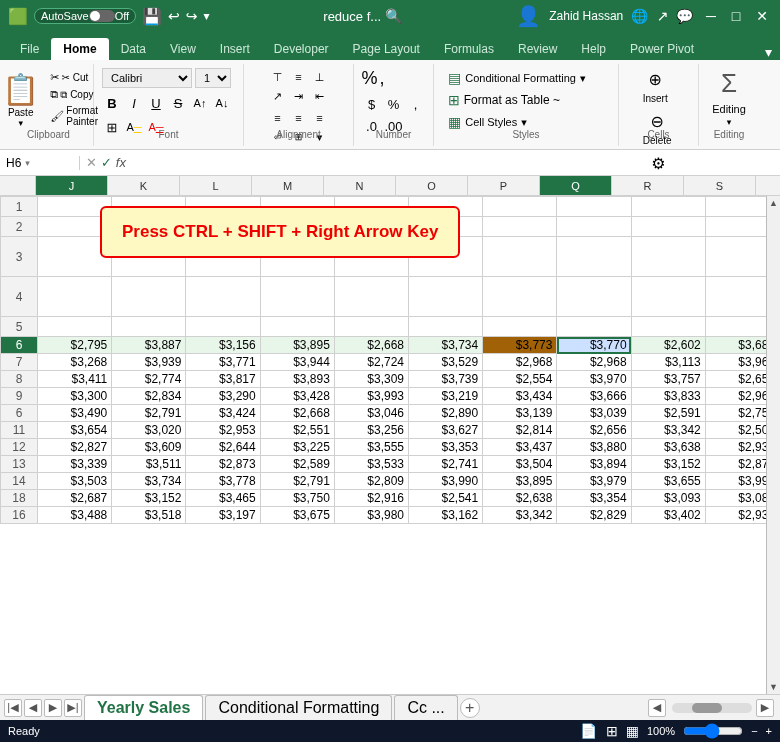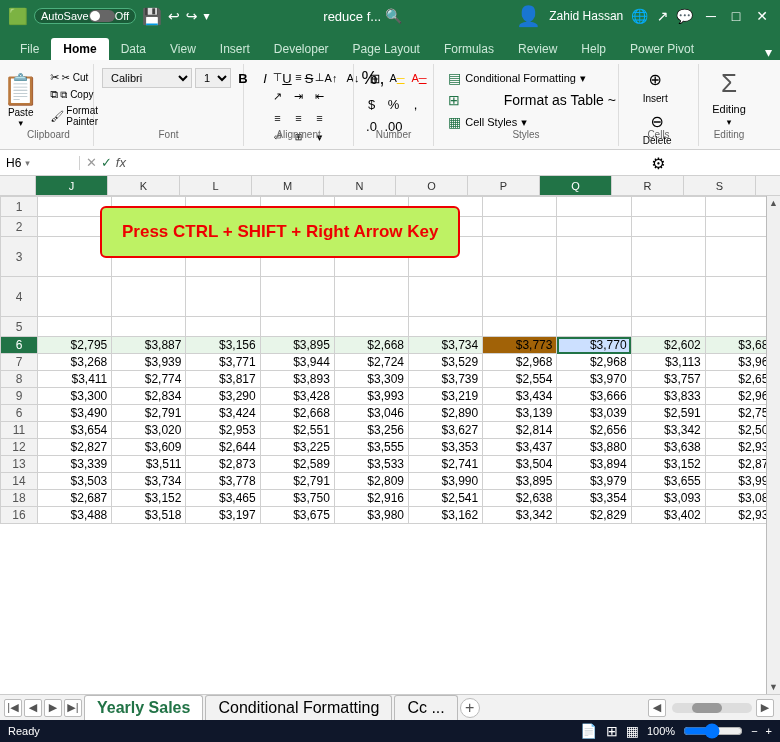--- a/index.html
+++ b/index.html
@@ -226,21 +226,21 @@
 
     
     .instruction-box {
       position: absolute;
       border: 2px solid #e00;
       border-radius: 6px;
       padding: 14px 20px;
       font-size: 17px;
       font-weight: bold;
       color: #e00;
-      background: #bef264;
+      background: #fef9c3;
       white-space: nowrap;
       z-index: 10;
     }
 
     
     .sheet-tabs-bar {
       display: flex;
       align-items: center;
       background: #f2f2f2;
       border-top: 1px solid #ccc;
@@ -388,21 +388,21 @@
           <div class="small-btn">
             <span>🖌</span>
             <span style="font-size:10px;">Format Painter</span>
           </div>
         </div>
       </div>
       <span class="ribbon-group-label">Clipboard</span>
     </div>
 
     <div class="ribbon-group" style="width:150px;">
-      <div class="ribbon-group-content" style="flex-direction:row; width:100%;">
+      <div class="ribbon-group-content" style="flex-direction:column; width:100%;">
         <div class="font-selector-row">
           <select class="font-select">
             <option>Calibri</option>
           </select>
           <select class="size-select">
             <option>11</option>
           </select>
         </div>
         <div class="font-format-row">
           <div class="fmt-btn bold">B</div>
@@ -464,21 +464,21 @@
 
     <div class="ribbon-group styles-group" style="width:185px;">
       <div class="ribbon-group-content" style="flex-direction:column; padding-top:4px; width:100%;">
         <div class="style-btn">
           <span style="color:#217346; font-size:14px;">▤</span>
           <span style="font-size:11px;">Conditional Formatting</span>
           <span style="margin-left:auto;">▾</span>
         </div>
         <div class="style-btn">
           <span style="color:#217346; font-size:14px;">⊞</span>
-          <span style="font-size:14px;margin-left:40px;">Format as Table ~</span>
+          <span style="font-size:12px;">Format as Table ~</span>
         </div>
         <div class="style-btn">
           <span style="color:#217346; font-size:14px;">▦</span>
           <span style="font-size:11px;">Cell Styles</span>
           <span style="margin-left:auto;">▾</span>
         </div>
       </div>
       <span class="ribbon-group-label">Styles</span>
     </div>
 

